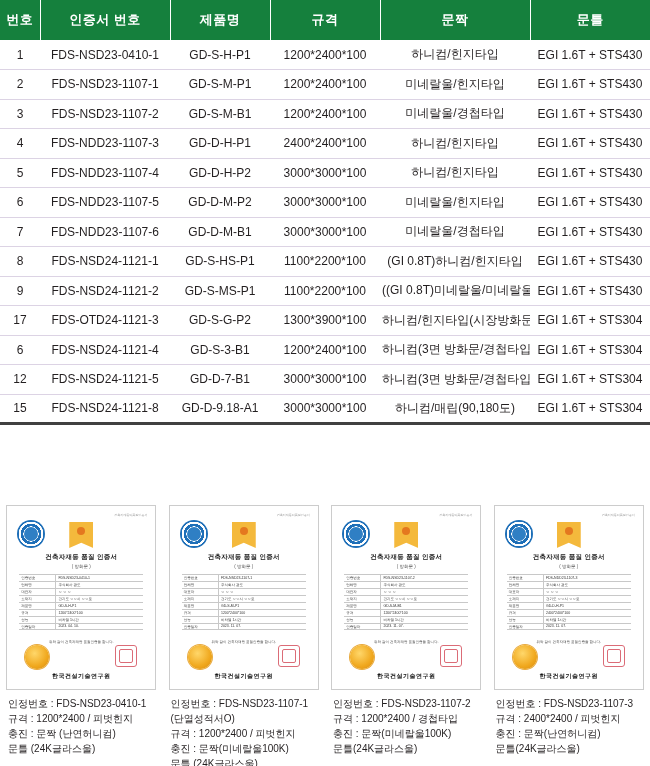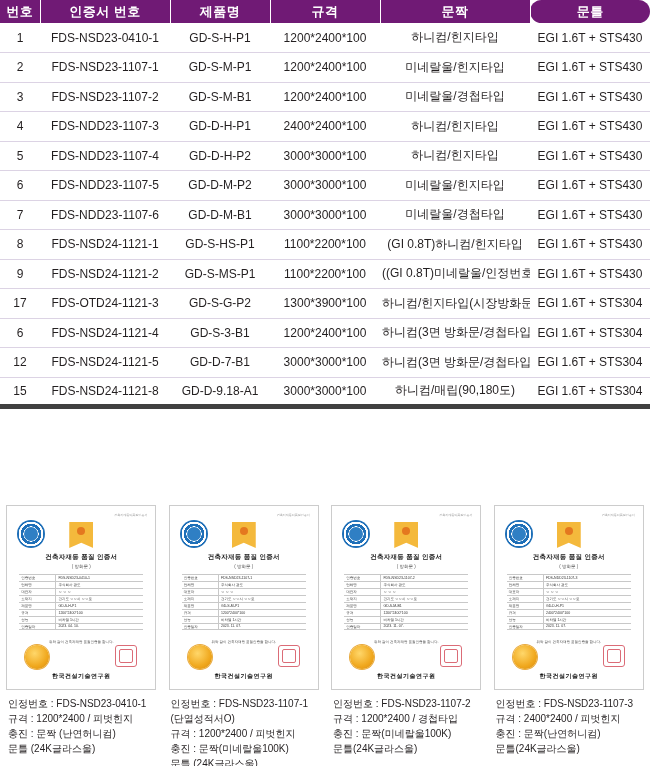--- a/index.html
+++ b/index.html
@@ -18,41 +18,41 @@
     overflow: hidden;
   }
 
   
   table.spec {
     width: 650px;
     border-collapse: collapse;
     table-layout: fixed;
   }
   table.spec thead th {
-    background: #701a75;
+    background: #15803d;
     color: #ffffff;
     font-size: 13px;
     font-weight: bold;
-    height: 23px;
+    height: 40px;
     text-align: center;
     border-right: 1px solid #ffffff;
     letter-spacing: 0.5px;
   }
-  table.spec thead th:last-child { border-right: none; border-radius: 14px; }
+  table.spec thead th:last-child { border-right: none; }
   table.spec tbody td {
     height: 29.5px;
     font-size: 12px;
     color: #231f20;
     text-align: center;
     border-bottom: 1px solid #dcd3e4;
     padding: 0 2px;
     white-space: nowrap;
     overflow: hidden;
   }
-  table.spec tbody tr:last-child td { border-bottom: 5px solid #404040; }
+  table.spec tbody tr:last-child td { border-bottom: 3px solid #404040; }
   .col-no   { width: 40px; }
   .col-cert { width: 130px; }
   .col-prod { width: 100px; }
   .col-spec { width: 110px; }
   .col-door { width: 150px; }
   .col-frame{ width: 120px; }
 
   
   .certs {
     position: absolute;
@@ -319,21 +319,21 @@
           <td>GD-S-HS-P1</td>
           <td>1100*2200*100</td>
           <td>(GI 0.8T)하니컴/힌지타입</td>
           <td>EGI 1.6T + STS430</td>
         </tr>
       <tr>
           <td>9</td>
           <td>FDS-NSD24-1121-2</td>
           <td>GD-S-MS-P1</td>
           <td>1100*2200*100</td>
-          <td>((GI 0.8T)미네랄울/인정번호</td>
+          <td>((GI 0.8T)미네랄울/미네랄울</td>
           <td>EGI 1.6T + STS430</td>
         </tr>
       <tr>
           <td>17</td>
           <td>FDS-OTD24-1121-3</td>
           <td>GD-S-G-P2</td>
           <td>1300*3900*100</td>
           <td>하니컴/힌지타입(시장방화문)</td>
           <td>EGI 1.6T + STS304</td>
         </tr>

